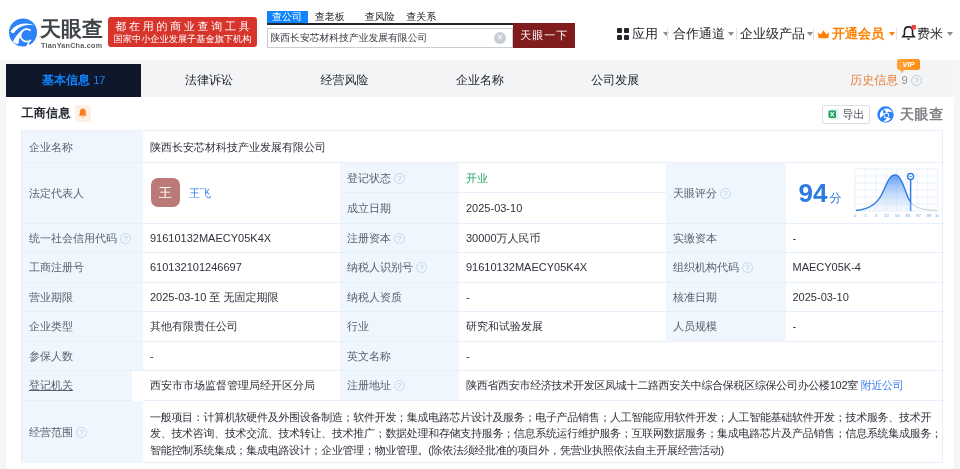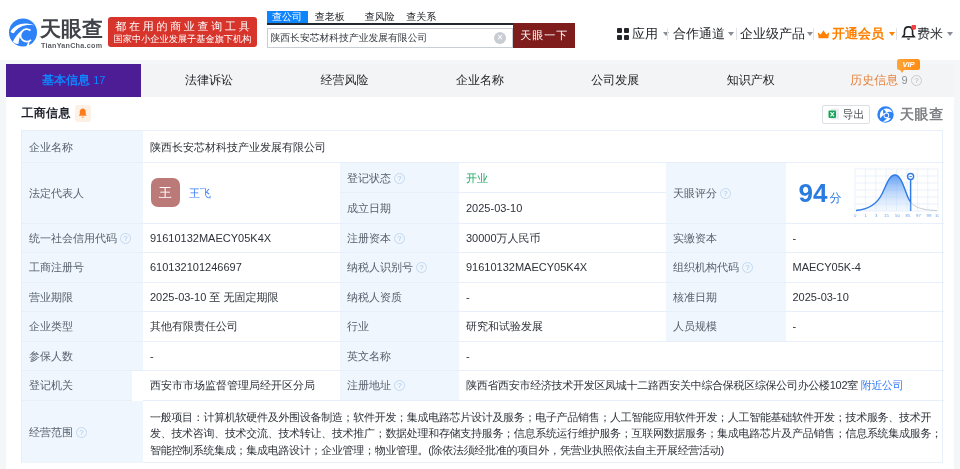--- a/index.html
+++ b/index.html
@@ -23,21 +23,21 @@
 #sbtn{position:absolute;left:513px;top:23.3px;width:62.3px;height:24.7px;background:#7f1d1d;color:#fff;font-size:11px;text-align:center;line-height:25px;letter-spacing:1px;}
 
 #rmenu{position:absolute;left:612px;top:26px;width:345px;height:16px;font-size:13px;color:#23262b;line-height:16px;}
 .caret{display:inline-block;width:0;height:0;border-left:3.5px solid transparent;border-right:3.5px solid transparent;border-top:4.5px solid #878c96;vertical-align:2px;margin-left:3px;}
 .caret.o{border-top-color:#ff8000;}
 .mdiv{width:1px;height:12px;background:#e0e2e6;}
 .vip-orange{color:#ff8000;font-weight:bold;}
 
 #navbar{position:absolute;left:6px;top:63.5px;width:948px;height:33px;background:#f3f4f5;}
 .ntab{position:absolute;top:0;height:33px;line-height:33px;text-align:center;font-size:12px;color:#23262b;width:135.4px;}
-.ntab.sel{background:#4c1d95;color:#0e85ff;font-weight:bold;}
+.ntab.sel{background:#0f172a;color:#0e85ff;font-weight:bold;}
 .ntab small{font-size:11px;font-weight:normal;}
 .ntab.his{color:#e8823e;}
 #vipbadge{position:absolute;left:891px;top:-4.5px;width:23px;height:11px;background:linear-gradient(90deg,#ffa438,#ff8c11);border-radius:2.5px;color:#fff;font-size:7.5px;font-weight:bold;font-style:italic;text-align:center;line-height:11px;}
 #vipbadge:after{content:"";position:absolute;left:3px;bottom:-2.5px;border-left:2.5px solid transparent;border-right:2.5px solid transparent;border-top:3px solid #ffa438;}
 .qmark{display:inline-block;width:11px;height:11px;border:1px solid #c6cbd4;border-radius:50%;color:#b5bac4;font-size:8px;line-height:9.5px;text-align:center;vertical-align:1px;font-weight:normal;font-style:normal;}
 .qmark.b{border-color:#c3d9f0;color:#a9c9e8;}
 
 #card{position:absolute;left:6px;top:96.5px;width:948px;height:372.5px;background:#fff;}
 #h1{position:absolute;left:15.5px;top:10.5px;font-size:12px;font-weight:bold;color:#1d2129;line-height:12px;letter-spacing:0.3px;}
 #bellbox{position:absolute;left:69px;top:8.5px;width:15.5px;height:17px;background:#fdf0e4;border-radius:3px;}
@@ -115,21 +115,20 @@
       <span class="caret" style="position:absolute;left:332px;top:6px;"></span>
   </div>
 </div>
 
 <div id="navbar">
   <div class="ntab sel" style="left:0;">基本信息 <small>17</small></div>
   <div class="ntab" style="left:135.4px;">法律诉讼</div>
   <div class="ntab" style="left:270.8px;">经营风险</div>
   <div class="ntab" style="left:406.2px;">企业名称</div>
   <div class="ntab" style="left:541.6px;">公司发展</div>
-  <div class="ntab" style="left:677px;">知识产权</div>
   <div class="ntab his" style="left:812.4px;">历史信息 <small style="color:#8a8f99;">9</small> <span class="qmark">?</span></div>
   <div id="vipbadge">VIP</div>
 </div>
 
 <div id="card">
   <div id="h1">工商信息</div>
   <div id="bellbox"><svg width="15.5" height="17" viewBox="0 0 15.5 17">
         <path d="M7.75,3.4 C9.6,3.4 10.7,4.8 10.7,6.6 L10.7,9.2 L11.8,10.7 L3.7,10.7 L4.8,9.2 L4.8,6.6 C4.8,4.8 5.9,3.4 7.75,3.4 Z" fill="#ff7c1e"></path>
         <path d="M6.6,11.7 C6.85,12.4 7.2,12.7 7.75,12.7 C8.3,12.7 8.65,12.4 8.9,11.7 Z" fill="#ff7c1e"></path>
       </svg></div>
@@ -229,21 +228,21 @@
     <div class="c lb bb" style="left:318px;top:181.5px;width:119px;height:29.5px;line-height:29.5px;">行业</div>
     <div class="c vl bb" style="left:437px;top:181.5px;width:207px;height:29.5px;line-height:29.5px;">研究和试验发展</div>
     <div class="c lb bb" style="left:644px;top:181.5px;width:119.5px;height:29.5px;line-height:29.5px;">人员规模</div>
     <div class="c vl bb" style="left:763.5px;top:181.5px;width:158.5px;height:29.5px;line-height:29.5px;">-</div>
 
     <div class="c lb bb" style="left:0;top:211px;width:121px;height:29.5px;line-height:29.5px;">参保人数</div>
     <div class="c vl bb" style="left:121px;top:211px;width:197px;height:29.5px;line-height:29.5px;">-</div>
     <div class="c lb bb" style="left:318px;top:211px;width:119px;height:29.5px;line-height:29.5px;">英文名称</div>
     <div class="c vl bb" style="left:437px;top:211px;width:485px;height:29.5px;line-height:29.5px;">-</div>
 
-    <div class="c lb bb" style="left:0;top:240.5px;width:110px;height:29.5px;line-height:29.5px;">登记机关</div>
+    <div class="c lb bb" style="left:0;top:240.5px;width:110px;height:29.5px;line-height:29.5px;text-decoration:underline;">登记机关</div>
     <div class="c vl bb" style="left:121px;top:240.5px;width:197px;height:29.5px;line-height:29.5px;">西安市市场监督管理局经开区分局</div>
     <div class="c lb bb" style="left:318px;top:240.5px;width:119px;height:29.5px;line-height:29.5px;">注册地址 <span class="qmark b">?</span></div>
     <div class="c vl bb" style="left:437px;top:240.5px;width:485px;height:29.5px;line-height:29.5px;letter-spacing:-0.3px;">陕西省西安市经济技术开发区凤城十二路西安关中综合保税区综保公司办公楼102室 <span class="lnk">附近公司</span></div>
 
     <div class="c lb" style="left:0;top:270px;width:121px;height:62.5px;line-height:62.5px;">经营范围 <span class="qmark b">?</span></div>
     <div class="c vl" style="left:121px;top:270px;width:801px;height:62.5px;line-height:16.6px;padding:8.2px 0 0 7px;letter-spacing:-0.3px;white-space:nowrap;">一般项目：计算机软硬件及外围设备制造；软件开发；集成电路芯片设计及服务；电子产品销售；人工智能应用软件开发；人工智能基础软件开发；技术服务、技术开<br>发、技术咨询、技术交流、技术转让、技术推广；数据处理和存储支持服务；信息系统运行维护服务；互联网数据服务；集成电路芯片及产品销售；信息系统集成服务；<br>智能控制系统集成；集成电路设计；企业管理；物业管理。(除依法须经批准的项目外，凭营业执照依法自主开展经营活动)</div>
   </div>
 </div>
 
 </body></html>

